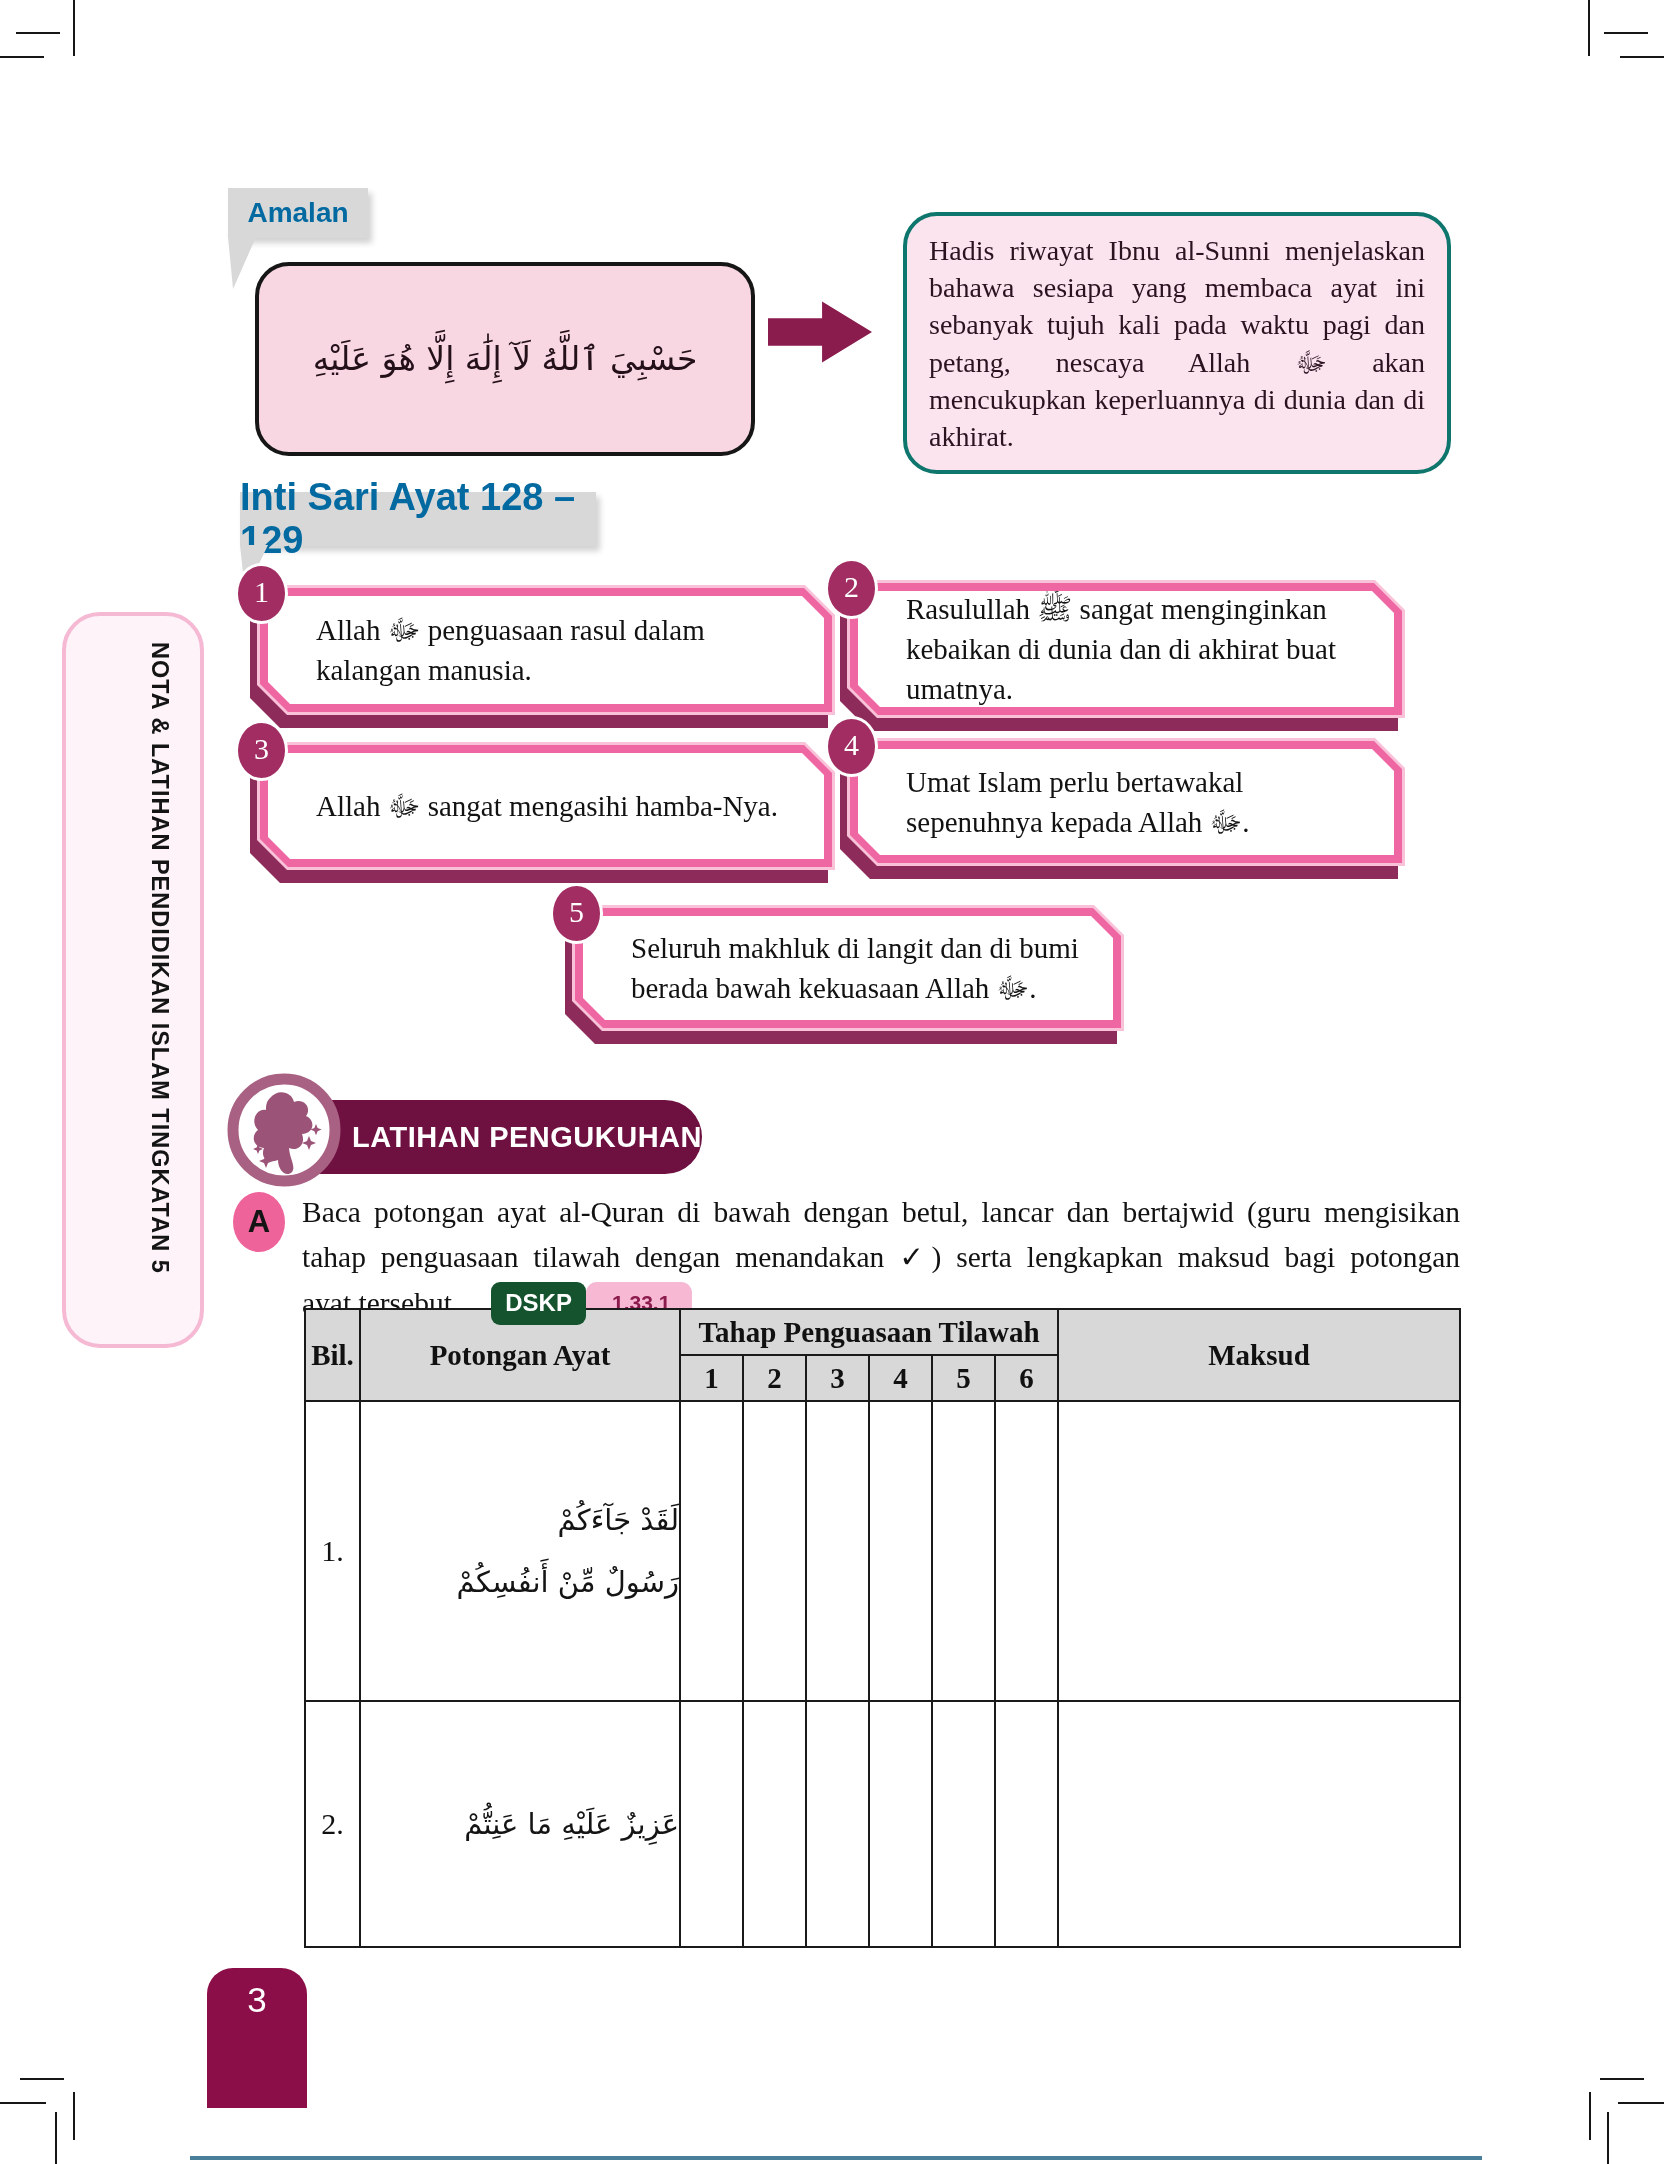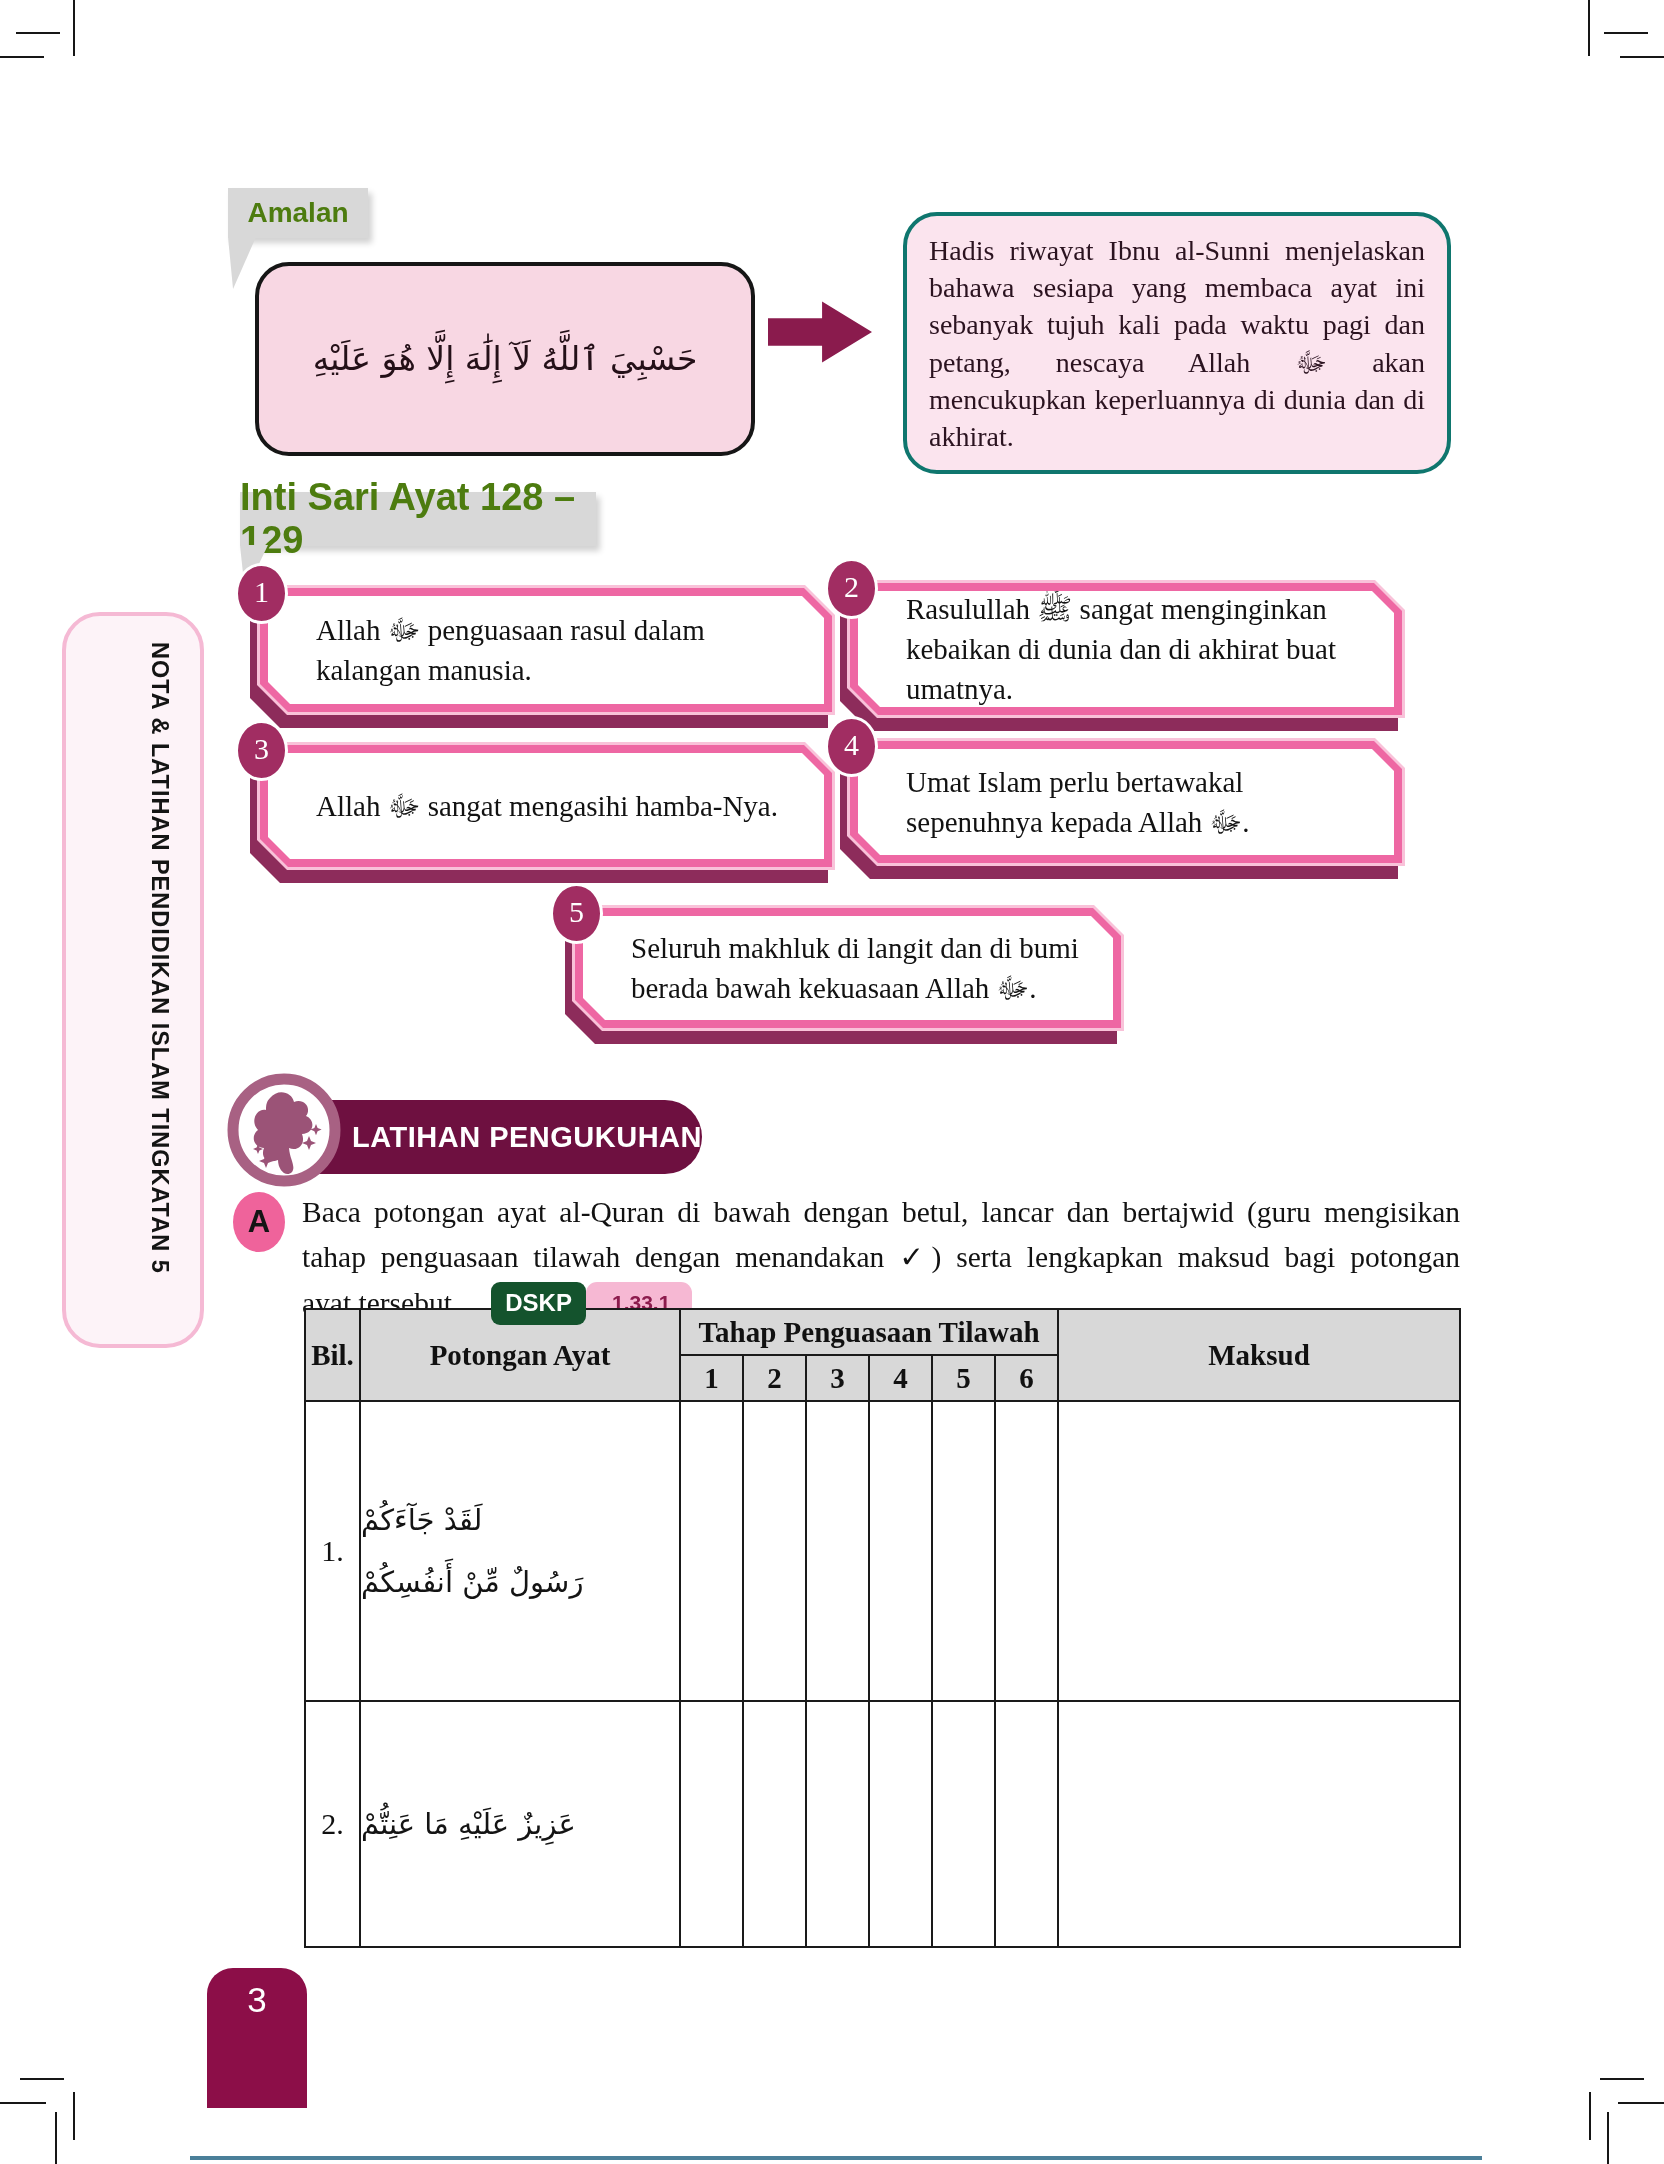--- a/index.html
+++ b/index.html
@@ -2,21 +2,21 @@
 <html><head>
 <meta charset="utf-8">
 <style>
   html,body{margin:0;padding:0;}
   body{width:1664px;height:2164px;position:relative;background:#ffffff;overflow:hidden;
        font-family:"Liberation Serif",serif;color:#141414;}
   .mark{position:absolute;background:#161616;}
 
   
   .gray-label{position:absolute;background:#d8d8d8;display:flex;align-items:center;justify-content:center;
-    font-family:"Liberation Sans",sans-serif;font-weight:bold;color:#4d7c0f;
+    font-family:"Liberation Sans",sans-serif;font-weight:bold;color:#0369a1;
     box-shadow:4px 5px 6px rgba(0,0,0,0.18);}
   .gray-tail{position:absolute;background:#d8d8d8;clip-path:polygon(0 0,100% 0,18% 100%);}
 
   
   .arabic-box{position:absolute;left:255px;top:262px;width:492px;height:186px;background:#f8d7e3;
     border:4px solid #161616;border-radius:34px;display:flex;flex-direction:column;justify-content:center;
     align-items:center;gap:8px;}
   .arabic-line{direction:rtl;font-family:"DejaVu Sans",sans-serif;font-size:33px;line-height:74px;color:#241018;}
 
   
@@ -62,21 +62,21 @@
   .dskp{background:#14532d;color:#ffffff;font-family:"Liberation Sans",sans-serif;font-weight:bold;
     font-size:24px;padding:3px 14px;border-radius:9px;position:relative;z-index:2;margin-left:18px;}
   .dskp-code{background:#f6b8d3;color:#8c1b4d;font-family:"Liberation Sans",sans-serif;font-weight:bold;
     font-size:21px;padding:5px 22px 5px 26px;border-radius:11px;margin-left:-14px;}
 
   
   table.qtable{position:absolute;left:304px;top:1308px;border-collapse:collapse;table-layout:fixed;}
   table.qtable th,table.qtable td{border:2.6px solid #1a1a1a;padding:0;}
   table.qtable th{background:#d8d8d8;font-weight:bold;font-size:29px;color:#111111;}
   td.bil-cell{font-size:30px;text-align:center;color:#111111;}
-  td.ayat-cell{text-align:left;}
+  td.ayat-cell{text-align:right;}
   .ayat-ar{direction:rtl;font-family:"DejaVu Sans",sans-serif;font-size:29px;line-height:62px;color:#141414;}
 
   
   .side-tab{position:absolute;left:62px;top:612px;width:142px;height:736px;background:#fdf3f8;
     border:4px solid #f5b9d4;border-radius:38px;box-sizing:border-box;}
   .side-text{position:absolute;left:146px;top:642px;height:660px;writing-mode:vertical-rl;
     text-orientation:sideways;font-family:"Liberation Sans",sans-serif;font-weight:bold;font-size:23.5px;
     letter-spacing:1px;color:#141414;white-space:nowrap;}
 
   

